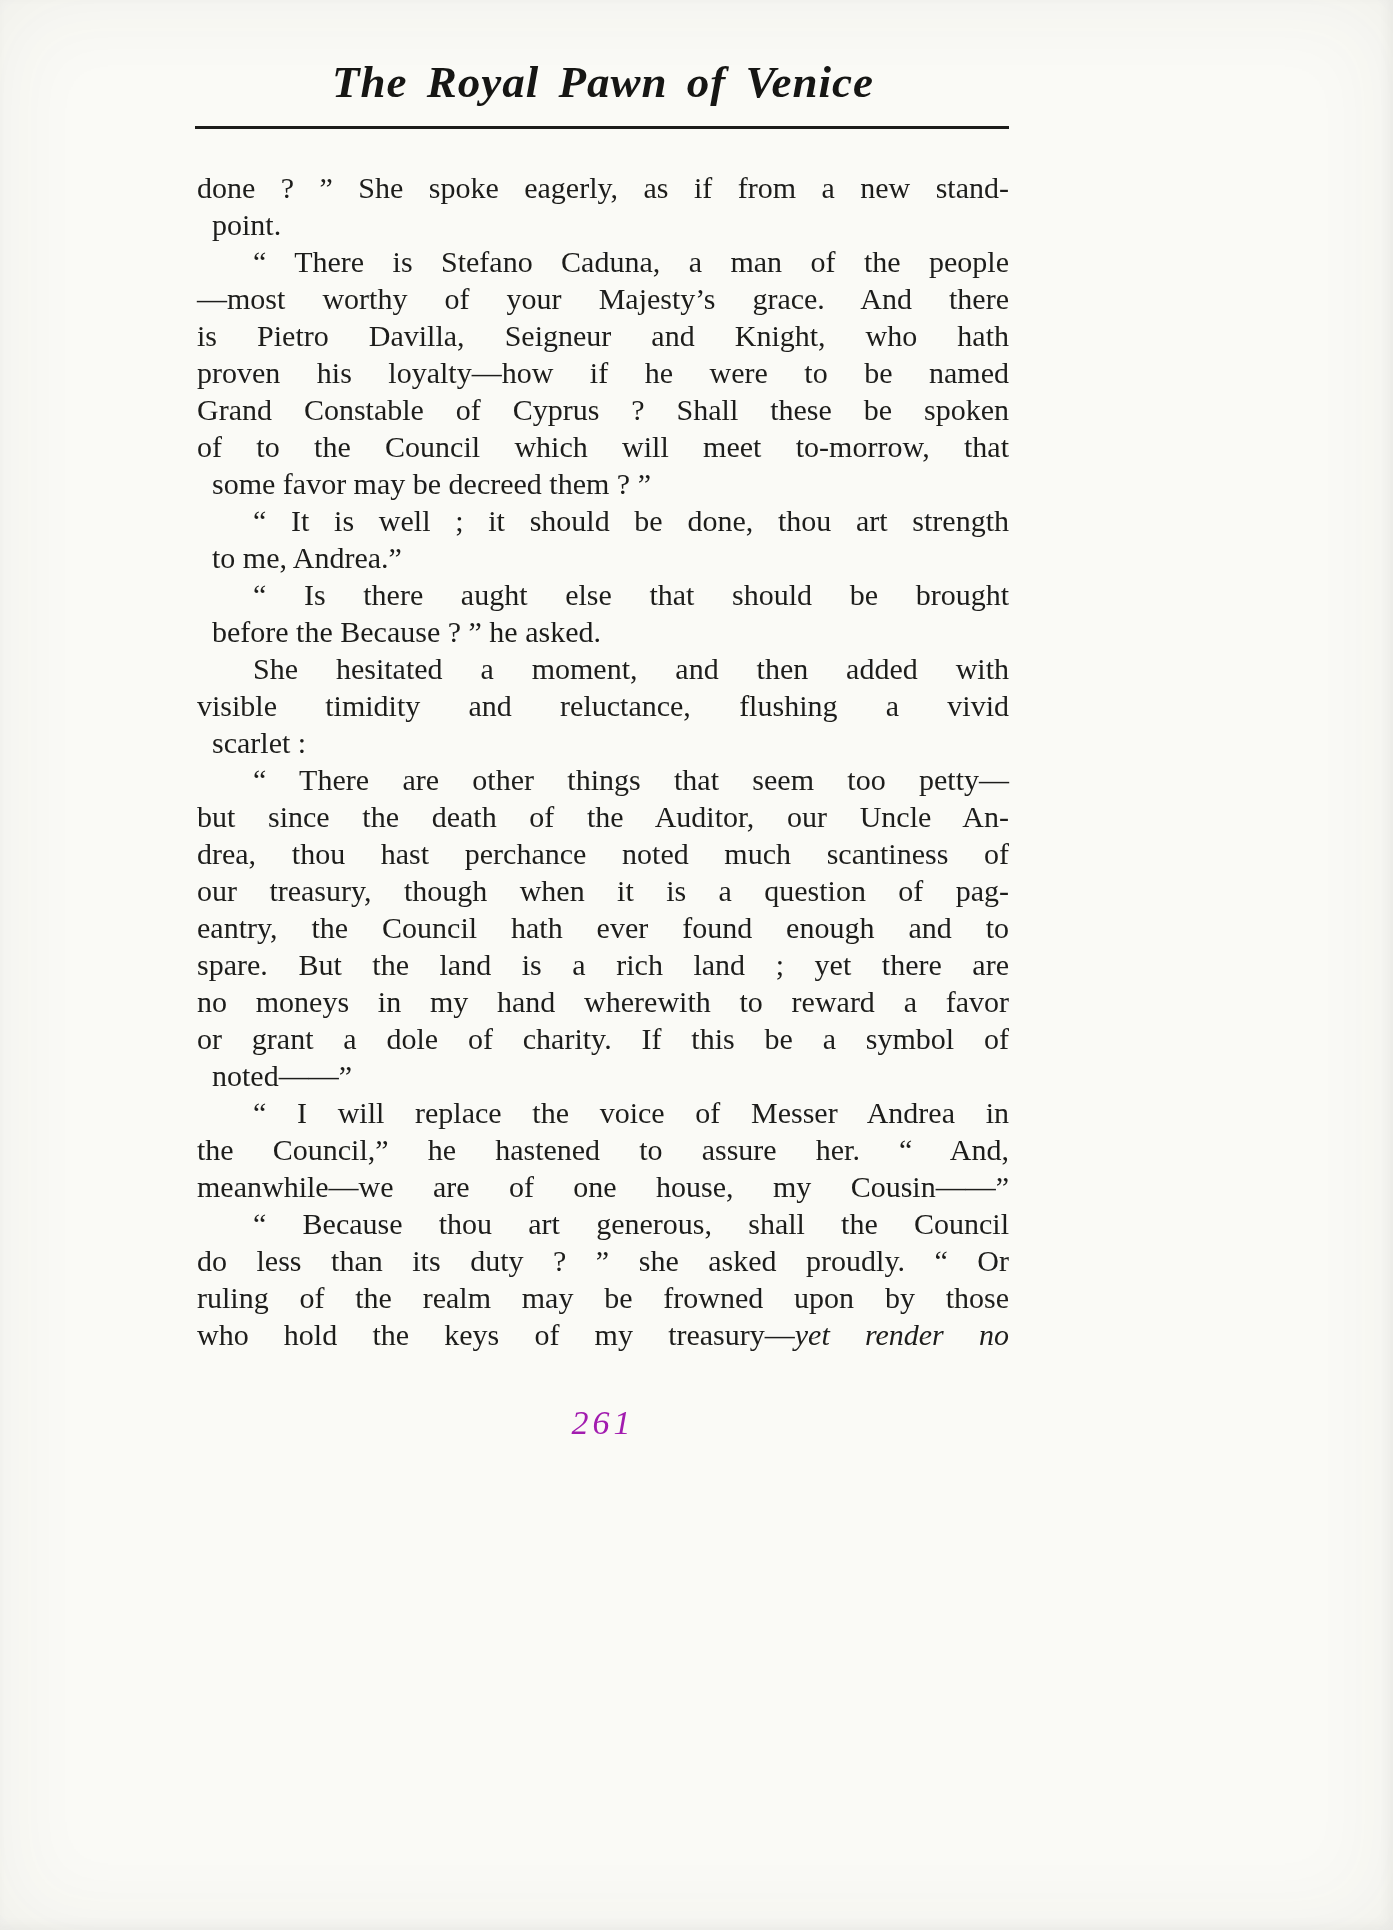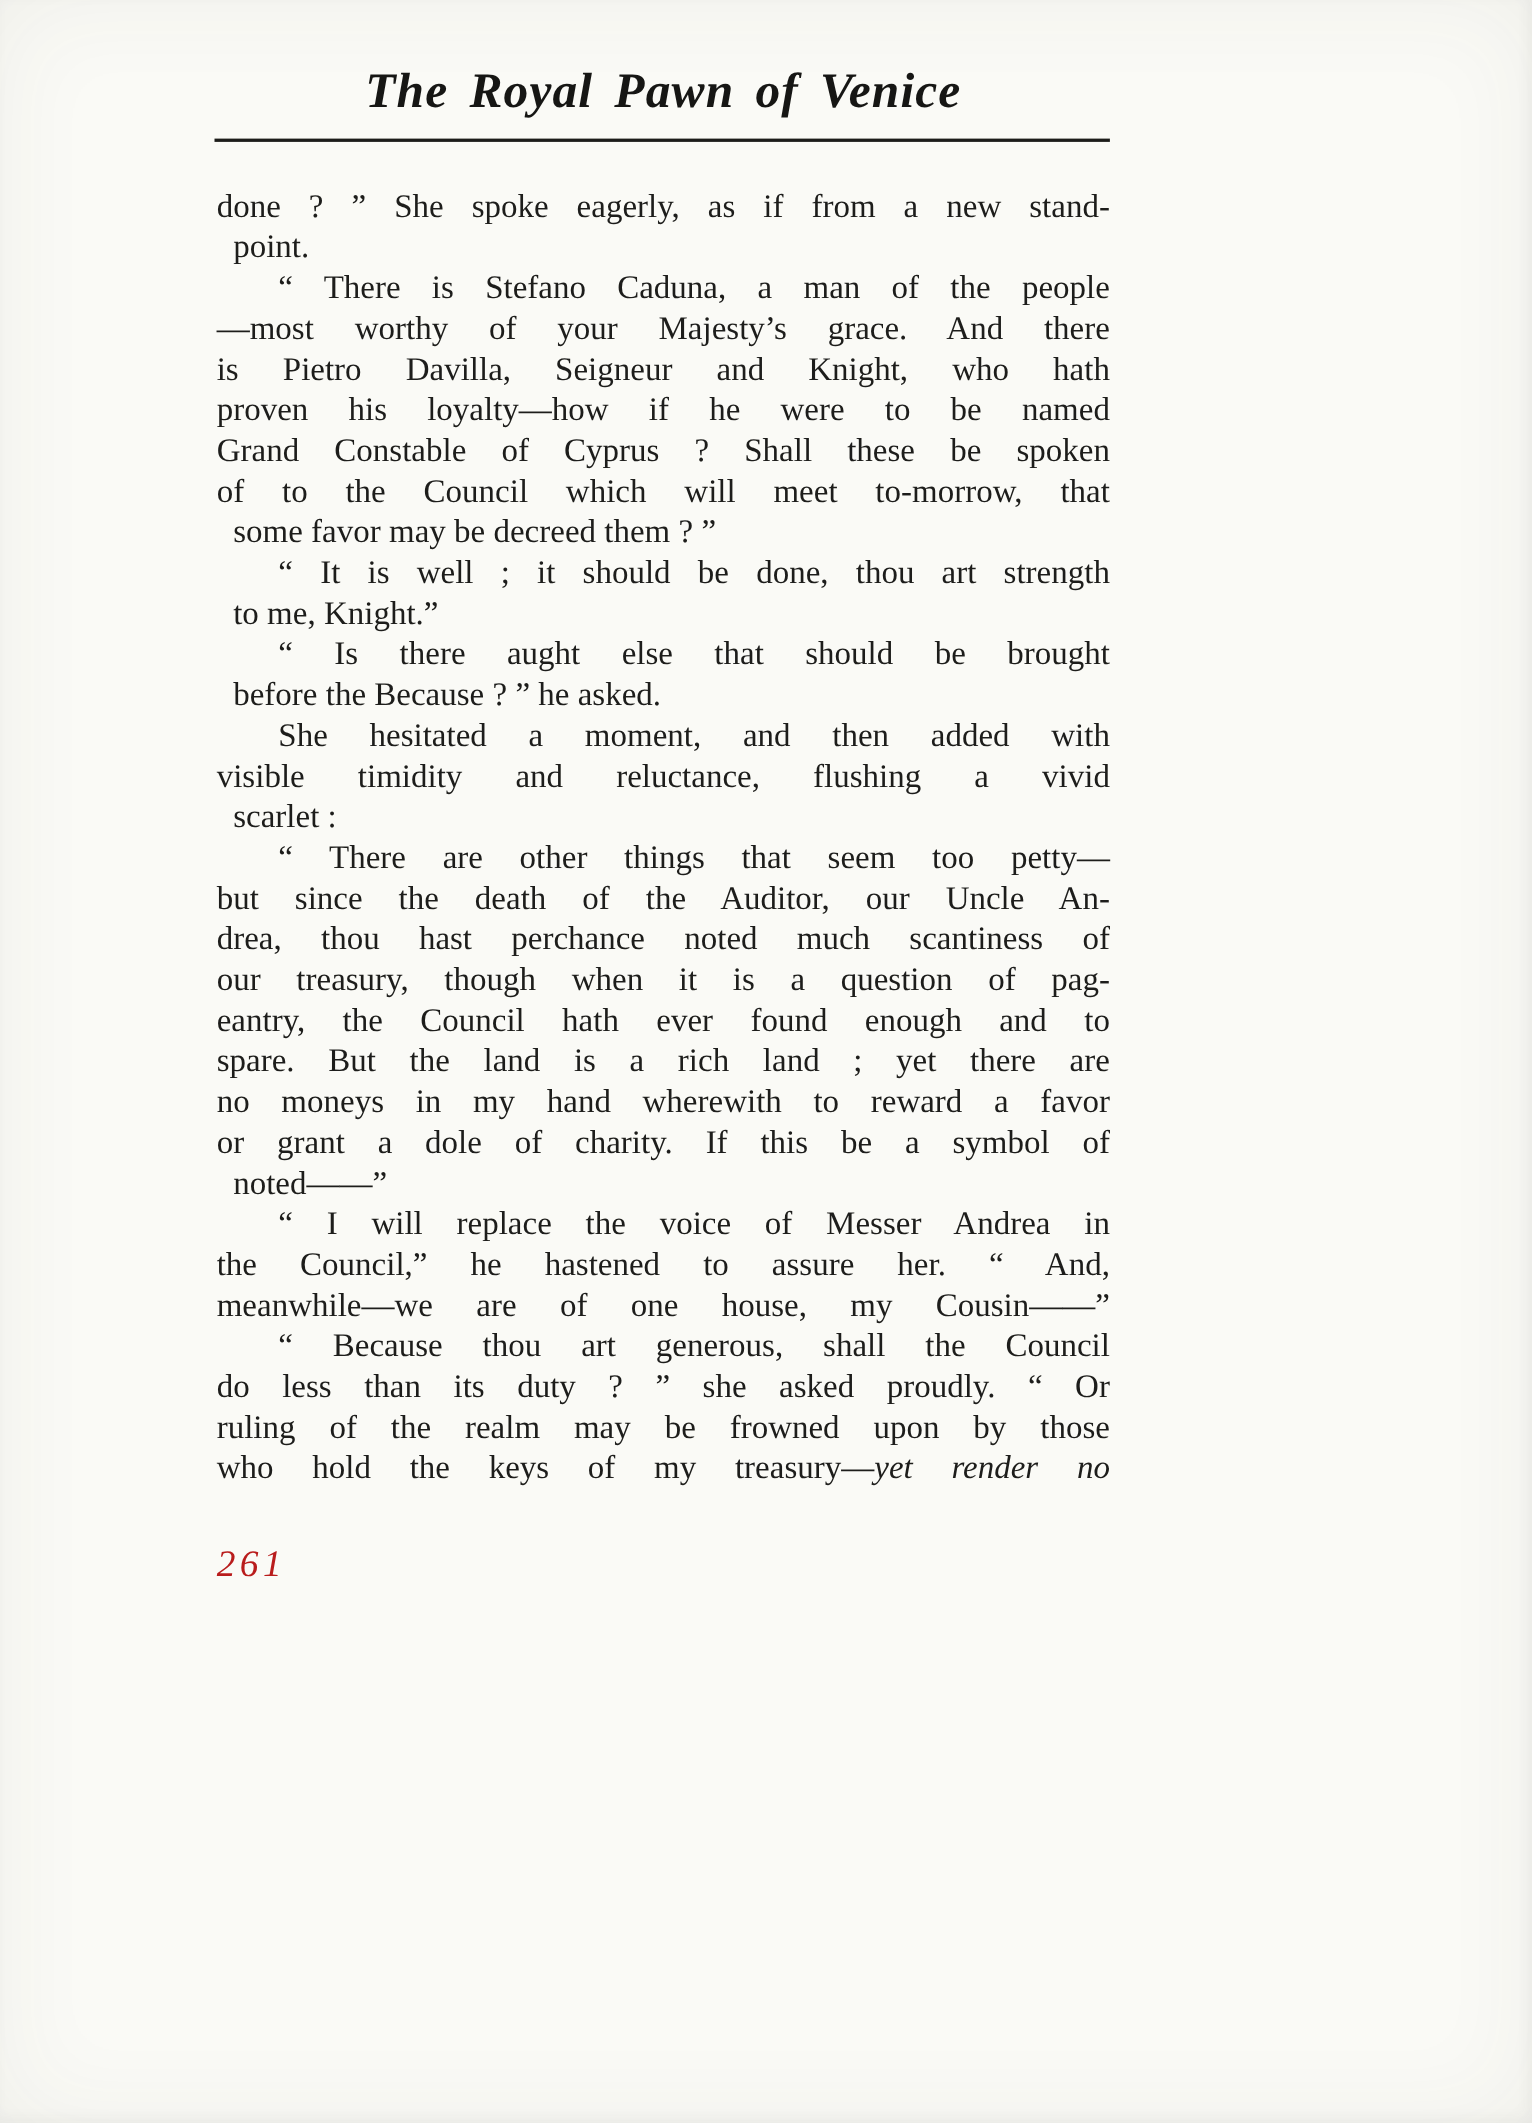--- a/index.html
+++ b/index.html
@@ -62,25 +62,25 @@
   }
   .line.indent {
     text-indent: 56px;
   }
   .it { font-style: italic; }
   .pageno {
     position: absolute;
     left: 197px;
     top: 1404px;
     width: 812px;
-    text-align: left;
+    text-align: center;
     font-style: italic;
     font-size: 34px;
     letter-spacing: 4px;
-    color: #b91c1c;
+    color: #a21caf;
   }
 </style>
 </head>
 <body>
 
 <div class="sheet">
 
   <div class="header">
     <div class="title">The Royal Pawn of Venice</div>
   </div>
@@ -96,21 +96,21 @@
         <div class="line indent">“ There is Stefano Caduna, a man of the people</div>
         <div class="line">—most worthy of your Majesty’s grace.  And there</div>
         <div class="line">is Pietro Davilla, Seigneur and Knight, who hath</div>
         <div class="line">proven his loyalty—how if he were to be named</div>
         <div class="line">Grand Constable of Cyprus ?  Shall these be spoken</div>
         <div class="line">of to the Council which will meet to-morrow, that</div>
         <div class="line endpara">some favor may be decreed them ? ”</div>
       </div>
       <div class="para">
         <div class="line indent">“ It is well ; it should be done, thou art strength</div>
-        <div class="line endpara">to me, Knight.”</div>
+        <div class="line endpara">to me, Andrea.”</div>
       </div>
       <div class="para">
         <div class="line indent">“ Is there aught else that should be brought</div>
         <div class="line endpara">before the Because ? ” he asked.</div>
       </div>
       <div class="para">
         <div class="line indent">She hesitated a moment, and then added with</div>
         <div class="line">visible timidity and reluctance, flushing a vivid</div>
         <div class="line endpara">scarlet :</div>
       </div>

